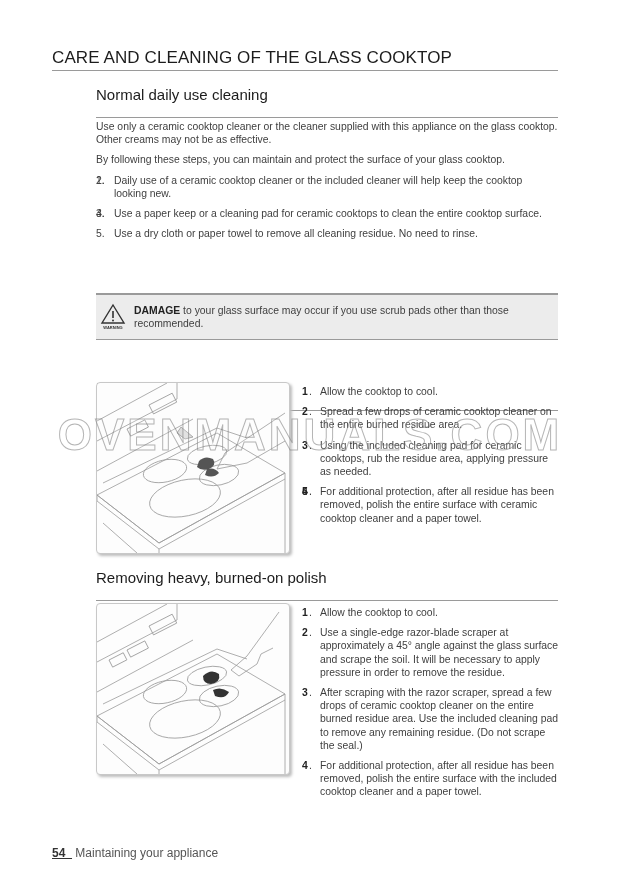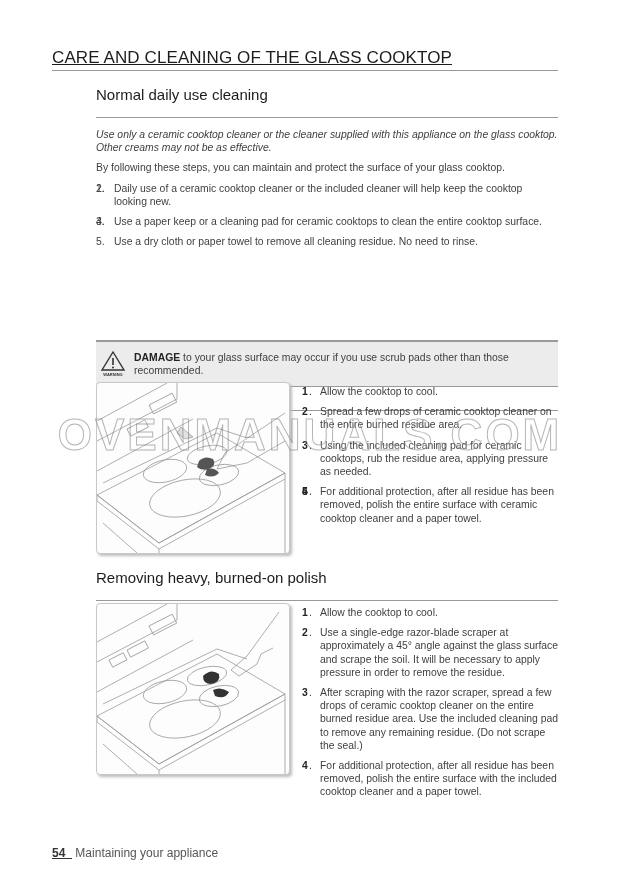--- a/index.html
+++ b/index.html
@@ -3,36 +3,36 @@
 <meta charset="utf-8">
 <style>
   html, body { margin: 0; padding: 0; }
   body {
     width: 620px; height: 881px; background: #ffffff; position: relative; overflow: hidden;
     font-family: "Liberation Sans", sans-serif; color: #3c3c3c;
   }
   .main-title {
     position: absolute; left: 52px; top: 48px; width: 506px;
     font-size: 17px; color: #1c1c1c; letter-spacing: 0.1px;
-    border-bottom: 1px solid #9a9a9a; padding-bottom: 2px; line-height: 20px; text-decoration: underline;
+    border-bottom: 1px solid #9a9a9a; padding-bottom: 2px; line-height: 20px;
   }
   .section {
     position: absolute; left: 96px; width: 462px;
   }
   .sec-title {
     font-size: 15px; color: #1c1c1c; border-bottom: 1px solid #9a9a9a;
     line-height: 18px; padding-bottom: 13px;
   }
   .para { font-size: 10.4px; line-height: 13.2px; margin: 0; color: #3e3e3e; }
   ol.steps { list-style: none; margin: 0; padding: 0; }
   ol.steps li { position: relative; padding-left: 18px; font-size: 10.4px; line-height: 13.2px; color: #3e3e3e; }
   ol.steps li .num { position: absolute; left: 0; top: 0; }
   .warning-box {
     position: absolute; left: 96px; top: 293px; width: 462px; height: 44px;
-    background: #ececec; border-top: 2px solid #9a9a9a; border-bottom: 1px solid #9a9a9a; margin-top: 47px;
+    background: #ececec; border-top: 2px solid #9a9a9a; border-bottom: 1px solid #9a9a9a;
   }
   .warning-icon { position: absolute; left: 4px; top: 8px; width: 26px; height: 30px; }
   .warning-icon .lbl { position: absolute; left: 0; top: 22px; width: 26px; text-align: center; font-size: 4px; font-weight: bold; color: #333; }
   .warning-text { position: absolute; left: 38px; top: 9px; width: 415px; font-size: 10.4px; line-height: 13.2px; color: #3e3e3e; }
   .warning-text b { color: #222; }
   .illus {
     position: absolute; left: 96px; width: 192px; height: 170px;
     border: 1px solid #c8c8c8; border-radius: 4px; background: #fdfdfd;
     box-shadow: 2px 2px 3px #bdbdbd; overflow: hidden;
   }
@@ -48,21 +48,21 @@
     pointer-events: none;
   }
 </style>
 </head>
 <body>
 
 <div class="main-title">CARE AND CLEANING OF THE GLASS COOKTOP</div>
 
 <div class="section" style="top:86px;">
   <div class="sec-title">Normal daily use cleaning</div>
-  <p class="para" style="margin-top:10px;font-style:italic;">Use only a ceramic cooktop cleaner or the cleaner supplied with this appliance on the glass cooktop. Other creams may not be as effective.</p>
+  <p class="para" style="margin-top:2px;">Use only a ceramic cooktop cleaner or the cleaner supplied with this appliance on the glass cooktop. Other creams may not be as effective.</p>
   <p class="para" style="margin-top:7px;">By following these steps, you can maintain and protect the surface of your glass cooktop.</p>
   <ol class="steps" style="margin-top:7px;">
     <li style="margin-bottom:7px;"><span class="num">1.</span></li>
     <li style="margin-bottom:7px;"><span class="num">2.</span><span>Daily use of a ceramic cooktop cleaner or the included cleaner will help keep the cooktop looking new.</span></li>
     <li style="margin-bottom:7px;"><span class="num">3.</span></li>
     <li style="margin-bottom:7px;"><span class="num">4.</span><span>Use a paper keep or a cleaning pad for ceramic cooktops to clean the entire cooktop surface.</span></li>
     <li><span class="num">5.</span><span>Use a dry cloth or paper towel to remove all cleaning residue. No need to rinse.</span></li>
   </ol>
 </div>
 

